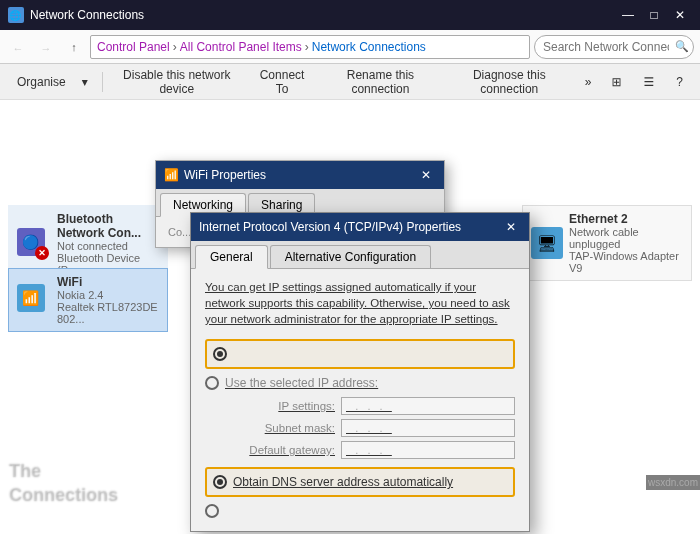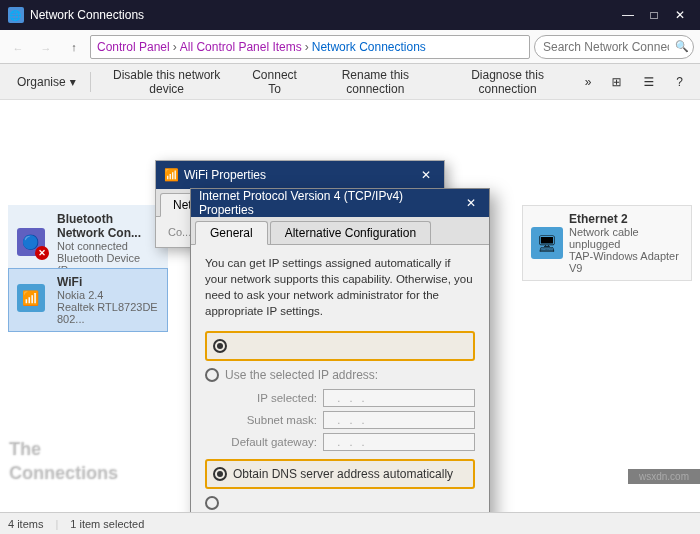--- a/index.html
+++ b/index.html
@@ -144,21 +144,21 @@
       height: 28px;
       padding: 0 8px;
       background: transparent;
       border: 1px solid transparent;
       border-radius: 3px;
       cursor: pointer;
       font-size: 12px;
       color: #333;
       display: flex;
       align-items: center;
-      gap: 4px;
+      gap: 16px;
     }
     .toolbar-sep {
       width: 1px;
       height: 20px;
       background: #ccc;
       margin: 0 3px;
     }
     .toolbar-right {
       margin-left: auto;
       display: flex;
@@ -299,23 +299,23 @@
       background: #f0f0f0;
       border-bottom: 1px solid #f0f0f0;
       margin-bottom: -1px;
       z-index: 1;
     }
     .dialog-content { padding: 8px 12px; font-size: 12px; }
 
     
     .tcpip-dialog {
       position: absolute;
-      top: 88px;
+      top: 112px;
       left: 190px;
-      width: 300px;
+      width: 340px;
       background: #f0f0f0;
       border: 1px solid #888;
       box-shadow: 6px 6px 16px rgba(0,0,0,0.35);
       z-index: 20;
     }
     .tcpip-title-bar {
       background: #1a3a6e;
       height: 28px;
       display: flex;
       align-items: center;
@@ -352,20 +352,21 @@
     .tcpip-tab.active {
       background: #f0f0f0;
       border-bottom: 1px solid #f0f0f0;
       margin-bottom: -1px;
       z-index: 1;
     }
     .tcpip-content {
       padding: 10px 14px;
       font-size: 12px;
       color: #333;
+      text-decoration: underline;
     }
     .tcpip-desc {
       font-size: 11.5px;
       color: #333;
       margin-bottom: 12px;
       line-height: 1.4;
     }
     .radio-option {
       display: flex;
       align-items: center;
@@ -446,26 +447,26 @@
       color: rgba(255,255,255,0.15);
       font-size: 18px;
       font-weight: bold;
       pointer-events: none;
       line-height: 1.3;
       text-shadow: 1px 1px 2px rgba(0,0,0,0.3);
     }
 
     .wsxdn-badge {
       position: absolute;
-      bottom: 28px;
+      bottom: 44px;
       right: 0px;
       background: rgba(0,0,0,0.5);
       color: #aaa;
       font-size: 10px;
-      padding: 2px 11px;
+      padding: 2px 2px;
       margin-left: 39px;
     }
   </style>
 </head>
 <body>
 
 <div class="main-window">
 
   <div class="title-bar">
     <div class="title-bar-icon">🌐</div>
@@ -592,21 +593,21 @@
           </div>
         </div>
 
         <div class="radio-option" style="margin-left:0; padding-left:0;">
           <div class="radio-btn"></div>
           <span class="radio-label disabled">Use the selected IP address:</span>
         </div>
 
         <div class="ip-fields">
           <div class="ip-field-row">
-            <span class="ip-field-label">IP selected:</span>
+            <span class="ip-field-label">IP settings:</span>
             <input type="text" class="ip-field-input" value="   .   .   .   " style="">
           </div>
           <div class="ip-field-row">
             <span class="ip-field-label">Subnet mask:</span>
             <input type="text" class="ip-field-input" value="   .   .   .   " style="">
           </div>
           <div class="ip-field-row">
             <span class="ip-field-label">Default gateway:</span>
             <input type="text" class="ip-field-input" value="   .   .   .   " style="">
           </div>
@@ -628,19 +629,14 @@
     </div>
 
     <div class="watermark">
       <div>The</div>
       <div>Connections</div>
     </div>
 
     <div class="wsxdn-badge">wsxdn.com</div>
   </div>
 
-  <div class="status-bar">
-    <span>4 items</span>
-    <span class="status-sep">|</span>
-    <span>1 item selected</span>
-  </div>
 
 </div>
 
 </body></html>

